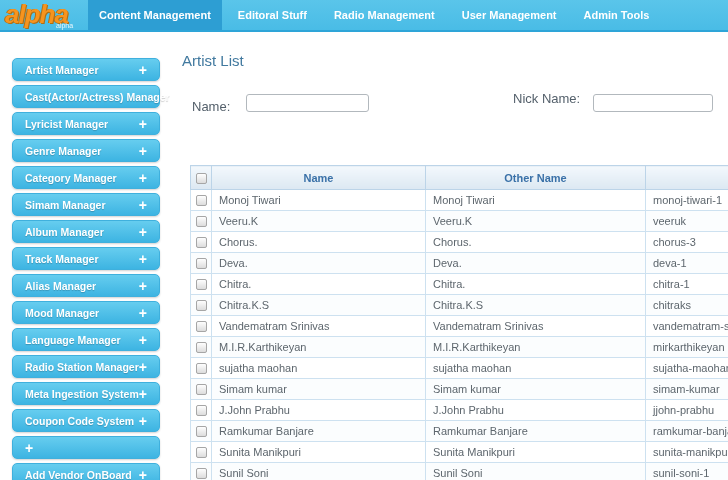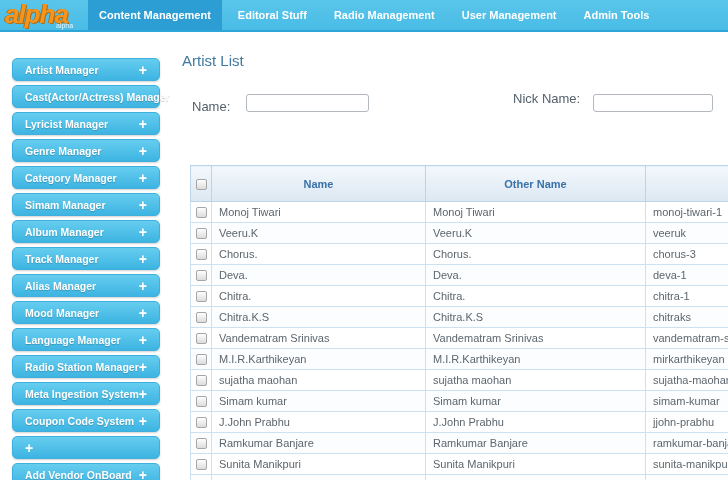--- a/index.html
+++ b/index.html
@@ -45,21 +45,21 @@
                   color:#444; }
   .inp-name { left:246px; top:94px; width:123px; }
   .inp-nick { left:593px; top:94px; width:120px; }
 
   
   .table-wrap { position:absolute; left:190px; top:165px; width:538px; height:315px;
                 overflow:hidden; }
   table { border-collapse:collapse; width:700px; table-layout:fixed; }
   col.c-cb { width:21px; } col.c-name { width:214px; }
   col.c-other { width:220px; } col.c-slug { width:245px; }
-  th { height:36px; background:linear-gradient(#f3f8fc,#dce8f2);
+  th { height:24px; background:linear-gradient(#f3f8fc,#dce8f2);
        border:1px solid #bcd4e8; color:#3a71a8; font-size:11px; font-weight:bold;
        text-align:center; }
   td { height:21px; border:1px solid #cde1f0; font-size:11px; color:#5d666d;
        padding:0 7px; white-space:nowrap; overflow:hidden; background:#fff; }
   tr:nth-child(even) td { background:#fbfdfe; }
   td.cb-cell, th.cb-cell { text-align:center; padding:0; }
   .checkbox { display:inline-block; width:11px; height:11px; border:1px solid #a6a6a6;
               border-radius:2px; background:linear-gradient(#fefefe,#dcdcdc);
               vertical-align:middle; cursor:pointer; }
 </style>

